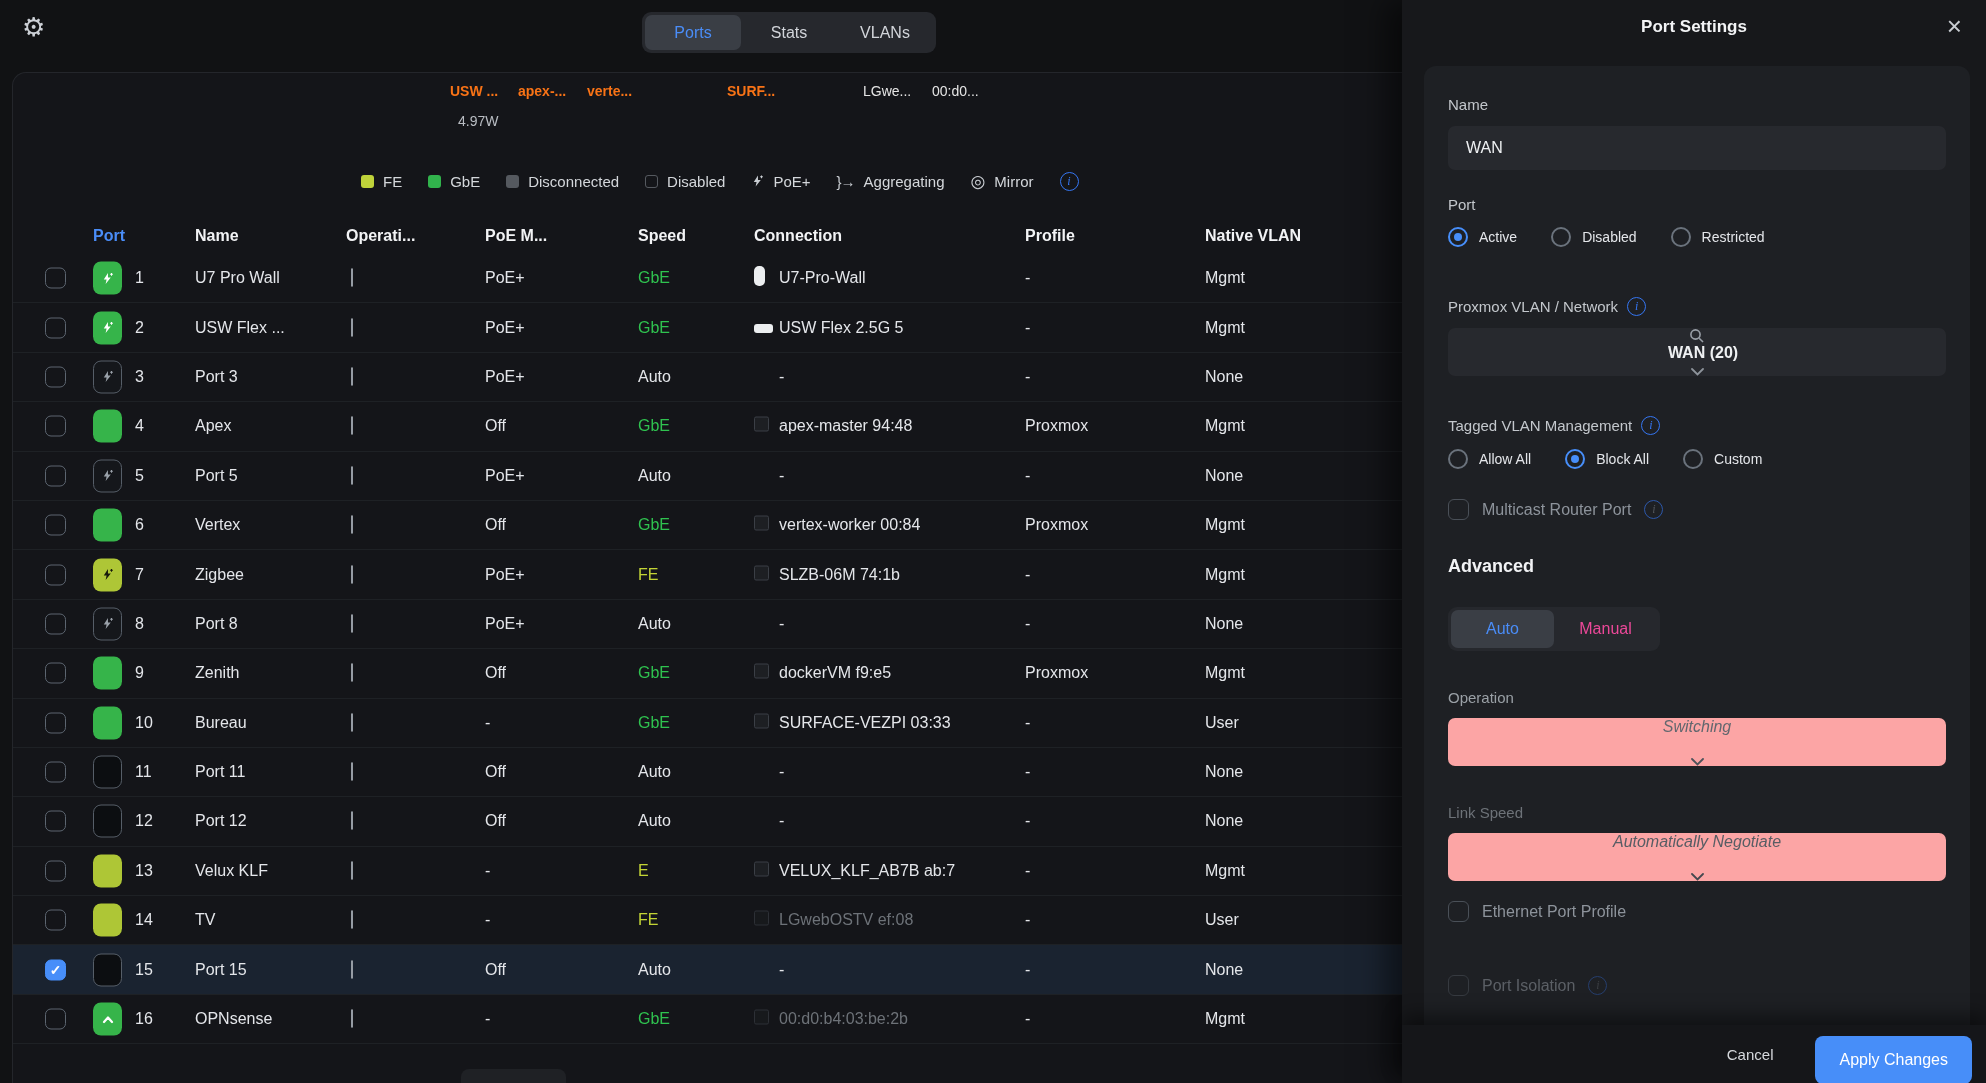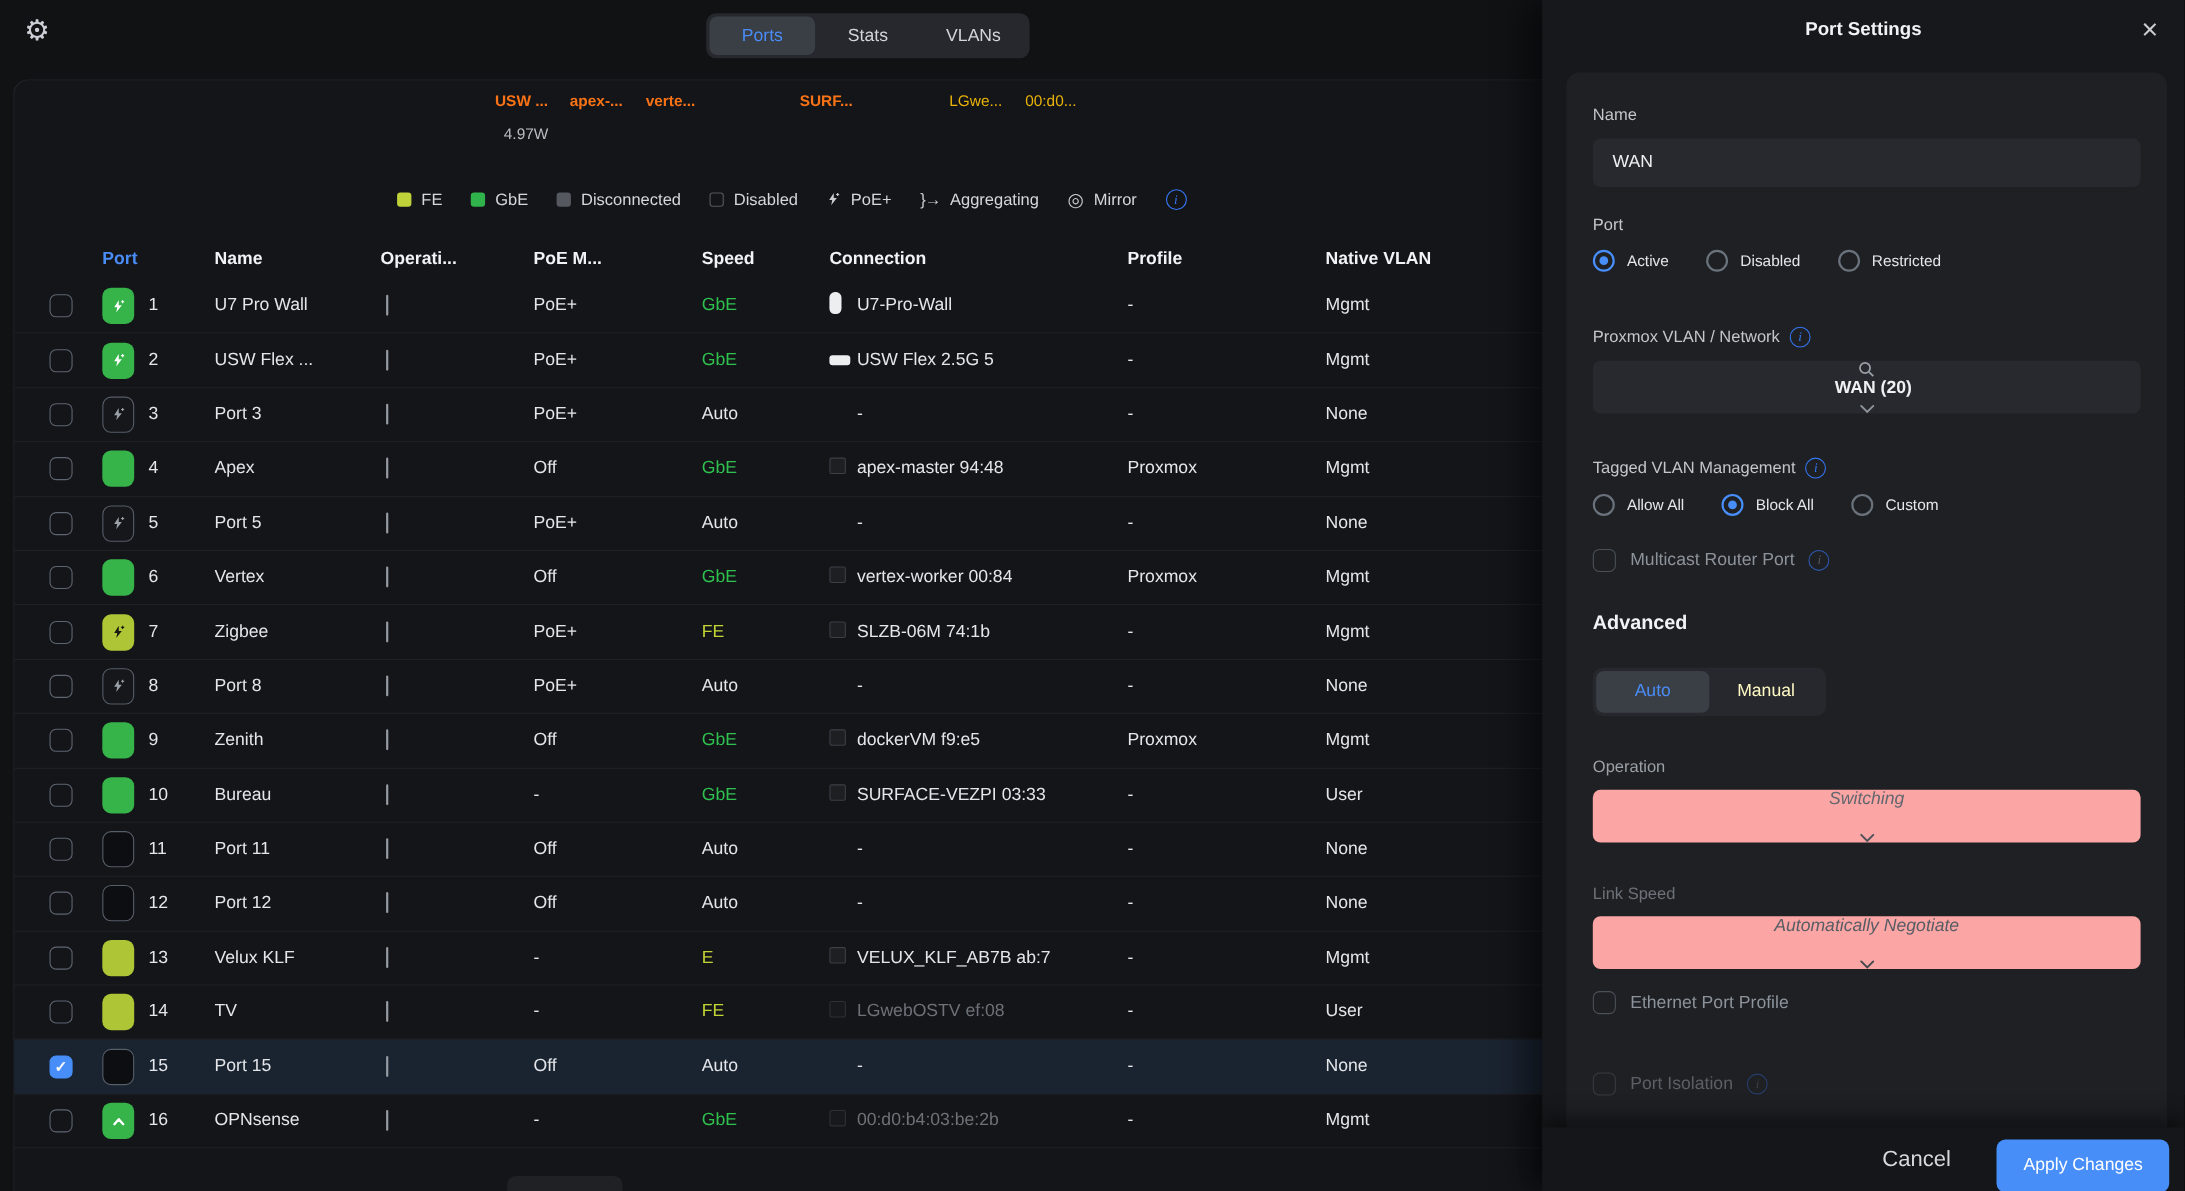--- a/index.html
+++ b/index.html
@@ -14,21 +14,21 @@
   .tab { min-width:96px; padding:0 22px; display:flex; align-items:center; justify-content:center;
          font-size:16px; color:#d2d5da; border-radius:7px; cursor:pointer; }
   .tab.active { background:#3a3e45; color:#4a8df8; }
 
   
   .card { position:absolute; left:12px; top:72px; width:1500px; height:1011px;
           background:#141519; border-top:1px solid #24262b; border-left:1px solid #24262b;
           border-radius:14px 0 0 0; }
 
   .devbar-label { position:absolute; top:10px; font-size:14px; font-weight:bold; color:#f97316; white-space:nowrap; }
-  .devbar-label.dim { color:#eab308; font-weight:normal; }
+  .devbar-label.dim { color:#e5e5e5; font-weight:normal; }
   .devbar-power { position:absolute; top:40px; font-size:14px; color:#b9bdc3; }
 
   .legend { position:absolute; left:348px; top:96px; height:24px; display:flex; align-items:center; gap:26px; font-size:15px; color:#d4d7db; }
   .legend .item { display:flex; align-items:center; gap:9px; }
   .sw { width:13px; height:13px; border-radius:3px; }
   .sw.fe { background:#bfd23a; }
   .sw.gbe { background:#31b34c; }
   .sw.disc { background:#55595f; }
   .sw.disa { background:transparent; border:1.5px solid #55595f; }
   .leg-bolt { color:#c9cdd2; display:flex; }
@@ -107,28 +107,28 @@
   .radio-row { display:flex; align-items:center; gap:34px; margin-top:14px; }
   .radio { display:flex; align-items:center; gap:11px; font-size:14px; color:#e4e6ea; cursor:pointer; }
   .rdot { width:20px; height:20px; border:2px solid #6a727c; border-radius:50%; position:relative; flex:none; }
   .radio.on .rdot { border-color:#478ef9; }
   .radio.on .rdot::after { content:""; position:absolute; left:4px; top:4px; width:8px; height:8px; border-radius:50%; background:#478ef9; }
 
   .chk-row { display:flex; align-items:center; gap:13px; font-size:16px; color:#8d939b; cursor:pointer; }
   .chk { width:21px; height:21px; border:1.5px solid #4a5058; border-radius:6px; flex:none; }
 
   .seg { width:212px; height:44px; background:#26282d; border-radius:9px; padding:3px; display:flex; }
-  .seg .sopt { flex:1; display:flex; align-items:center; justify-content:center; font-size:16px; color:#fef9c3; border-radius:7px; cursor:pointer; }
+  .seg .sopt { flex:1; display:flex; align-items:center; justify-content:center; font-size:16px; color:#ec4899; border-radius:7px; cursor:pointer; }
   .seg .sopt.active { background:#3a3e45; color:#4a8df8; }
 
   .adv-head { font-size:18px; font-weight:bold; color:#f2f3f5; }
 
   .pfooter { position:absolute; left:0; bottom:0; width:100%; height:58px; background:#151619;
              box-shadow:0 -10px 18px rgba(0,0,0,.45); display:flex; align-items:center; justify-content:flex-end; z-index:5; }
-  .cancel-btn { font-size:20px; color:#d6d9dd; margin-right:42px; cursor:pointer; }
+  .cancel-btn { font-size:15px; color:#d6d9dd; margin-right:42px; cursor:pointer; }
   .apply-btn { height:48px; margin-right:14px; padding:0 24px; background:#478ef9; border:none; border-radius:8px;
                color:#fff; font-size:16px; font-family:"Liberation Sans", sans-serif; cursor:pointer; position:relative; top:6px; }
 </style>
 </head>
 <body>
 
 <div id="app">
 
   <div class="topbar">
     <span class="gear">⚙</span>

